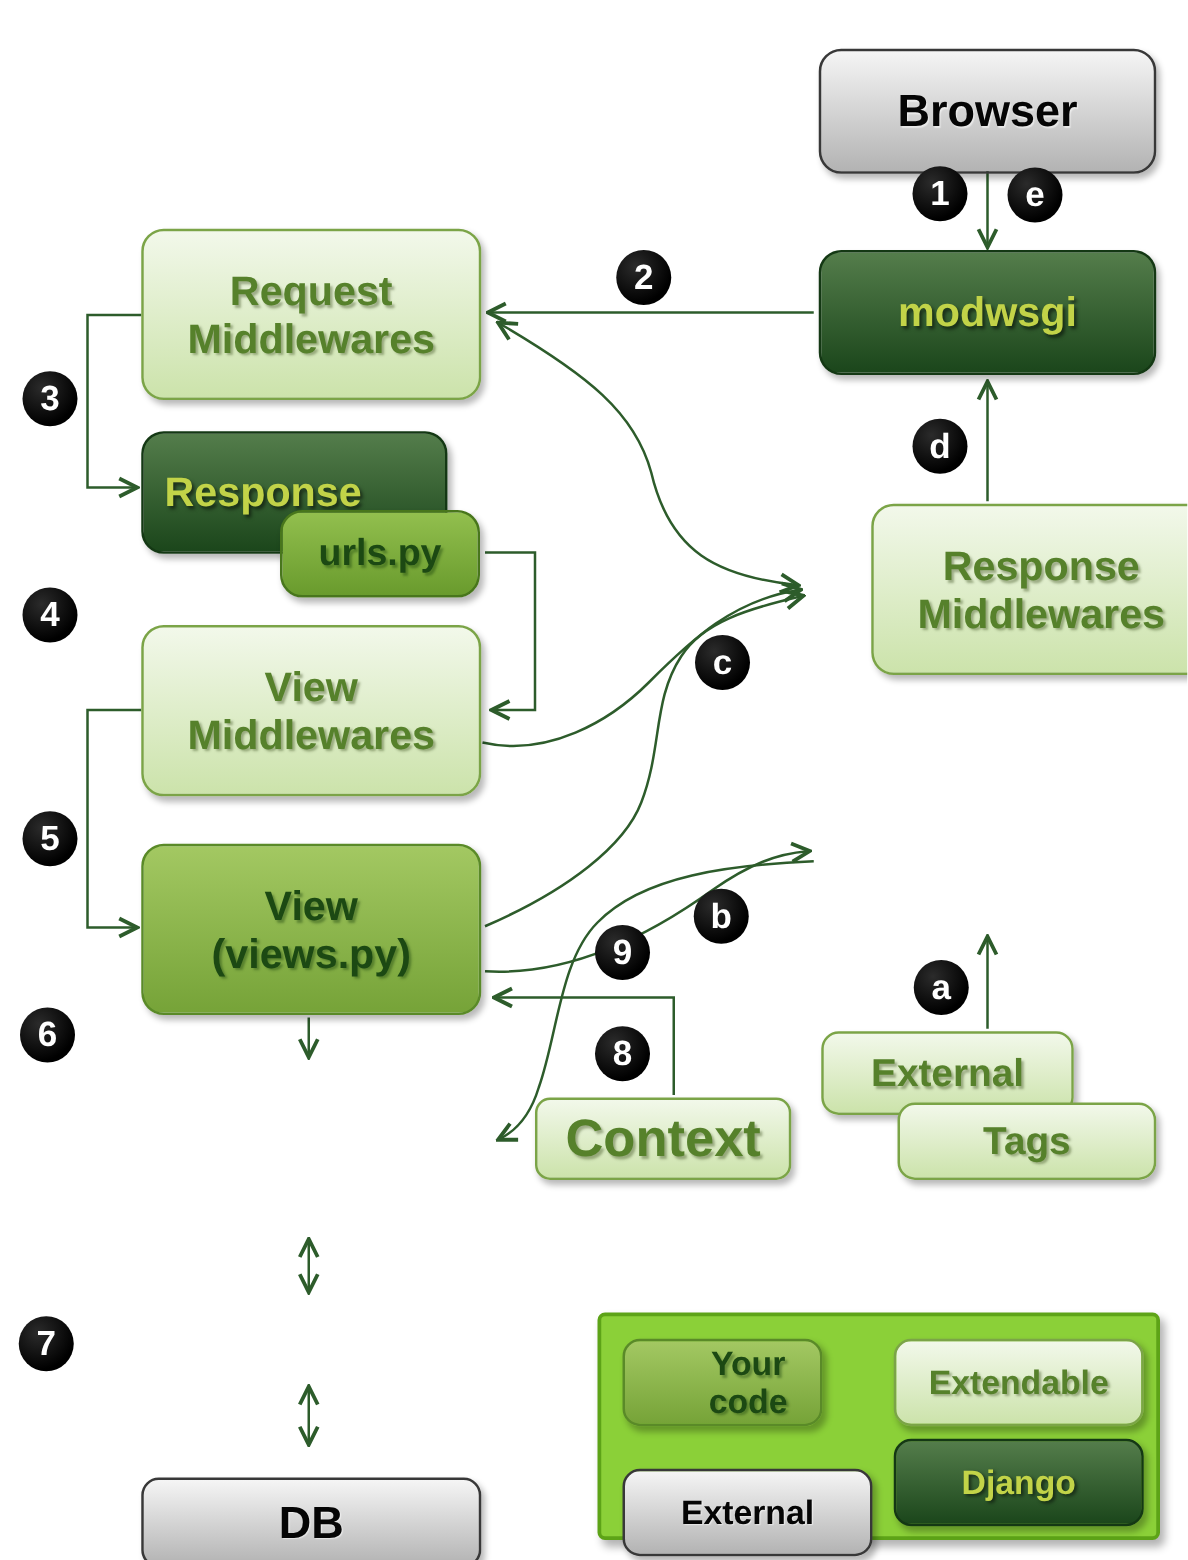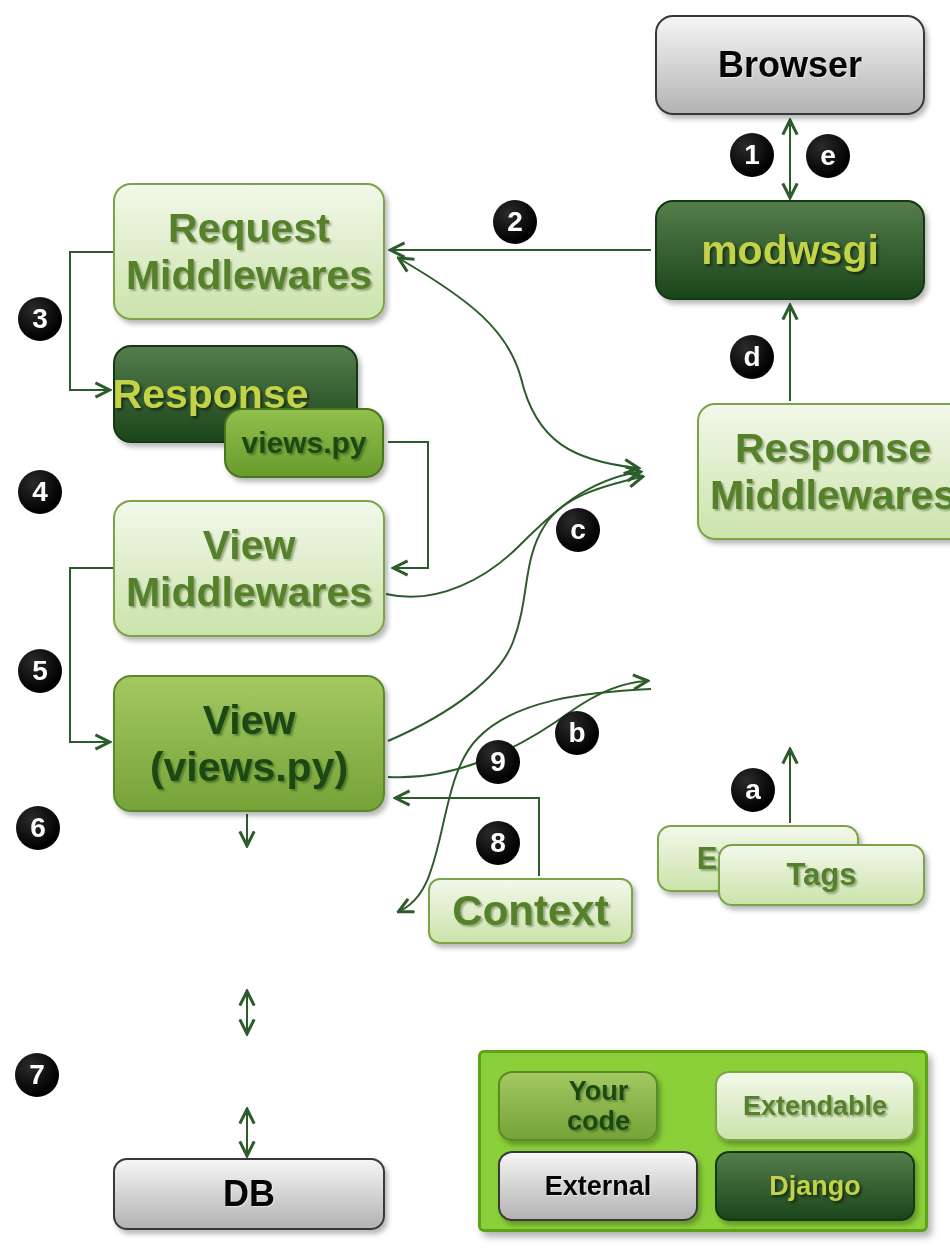--- a/index.html
+++ b/index.html
@@ -18,21 +18,21 @@
   }
   .node {
     position: absolute;
     display: flex;
     align-items: center;
     justify-content: center;
     text-align: center;
     white-space: pre-line;
     line-height: 1.13;
     font-weight: bold;
-    font-size: 41px;
+    font-size: 33px;
     border-radius: 18px;
     z-index: 2;
     box-shadow: 3px 4px 5px rgba(0,0,0,0.28);
     box-sizing: border-box;
   }
   .light {
     background: linear-gradient(180deg, #f2f8ea 0%, #cce3ab 100%);
     border: 2px solid #7ba447;
     color: #56812b;
     text-shadow: 2px 2px 2px rgba(50,70,20,0.40);
@@ -53,20 +53,21 @@
     background: linear-gradient(180deg, #547d4b 0%, #1b461b 100%);
     border: 2px solid #143814;
     color: #c2d348;
     text-shadow: 2px 2px 3px rgba(0,0,0,0.55);
   }
   .gray {
     background: linear-gradient(180deg, #f5f5f5 0%, #b3b3b3 100%);
     border: 2px solid #383838;
     color: #050505;
     text-shadow: 1px 1px 1px rgba(255,255,255,0.55);
+    margin-top: 24px;
   }
   .marker {
     position: absolute;
     width: 44px;
     height: 44px;
     border-radius: 50%;
     background: radial-gradient(circle at 35% 30%, #2b2b2b 0%, #000000 70%);
     color: #ffffff;
     display: flex;
     align-items: center;
@@ -120,30 +121,30 @@
       <path d="M388,777 C455,781 520,748 570,712 C600,691 622,683 646,681" marker-end="url(#ah)"></path>
       <path d="M651,689 C585,692 515,700 478,738 C448,768 446,828 431,870 C424,893 412,905 400,911" marker-end="url(#ah)"></path>
     </g>
   </svg>
 
   <div class="node gray" style="left:655px;top:15px;width:270px;height:100px;font-size:36px;">Browser</div>
   <div class="node dark" style="left:655px;top:200px;width:270px;height:100px;">modwsgi</div>
   <div class="node light" style="left:113px;top:183px;width:272px;height:137px;">Request
 Middlewares</div>
   <div class="node dark" style="left:113px;top:345px;width:245px;height:98px;padding-right:50px;">Response</div>
-  <div class="node mid2" style="left:224px;top:408px;width:160px;height:70px;font-size:30px;z-index:3;">views.py</div>
+  <div class="node mid2" style="left:224px;top:408px;width:160px;height:70px;font-size:30px;z-index:3;">urls.py</div>
   <div class="node light" style="left:113px;top:500px;width:272px;height:137px;">View
 Middlewares</div>
   <div class="node mid" style="left:113px;top:675px;width:272px;height:137px;">View
 (views.py)</div>
   <div class="node gray" style="left:113px;top:1158px;width:272px;height:72px;font-size:36px;border-radius:14px;">DB</div>
   <div class="node light" style="left:655px;top:403px;width:272px;height:137px;margin-left:42px;">Response
 Middlewares</div>
   <div class="node light" style="left:657px;top:825px;width:202px;height:67px;font-size:31px;border-radius:14px;">External</div>
-  <div class="node light" style="left:718px;top:844px;width:207px;height:62px;font-size:31px;border-radius:14px;z-index:3;">Tags</div>
+  <div class="node light" style="left:718px;top:882px;width:207px;height:62px;font-size:31px;border-radius:14px;z-index:3;">Tags</div>
   <div class="node light" style="left:428px;top:878px;width:205px;height:66px;font-size:42px;border-radius:12px;">Context</div>
 
   <div class="legend">
     <div class="node mid" style="left:17px;top:18px;width:160px;height:70px;padding-left:41px;">Your code</div>
     <div class="node light" style="left:234px;top:18px;width:200px;height:70px;">Extendable</div>
     <div class="node gray" style="left:17px;top:98px;width:200px;height:70px;">External</div>
     <div class="node dark" style="left:234px;top:98px;width:200px;height:70px;">Django</div>
   </div>
 
   <div class="marker" style="left:730px;top:133px;">1</div>

